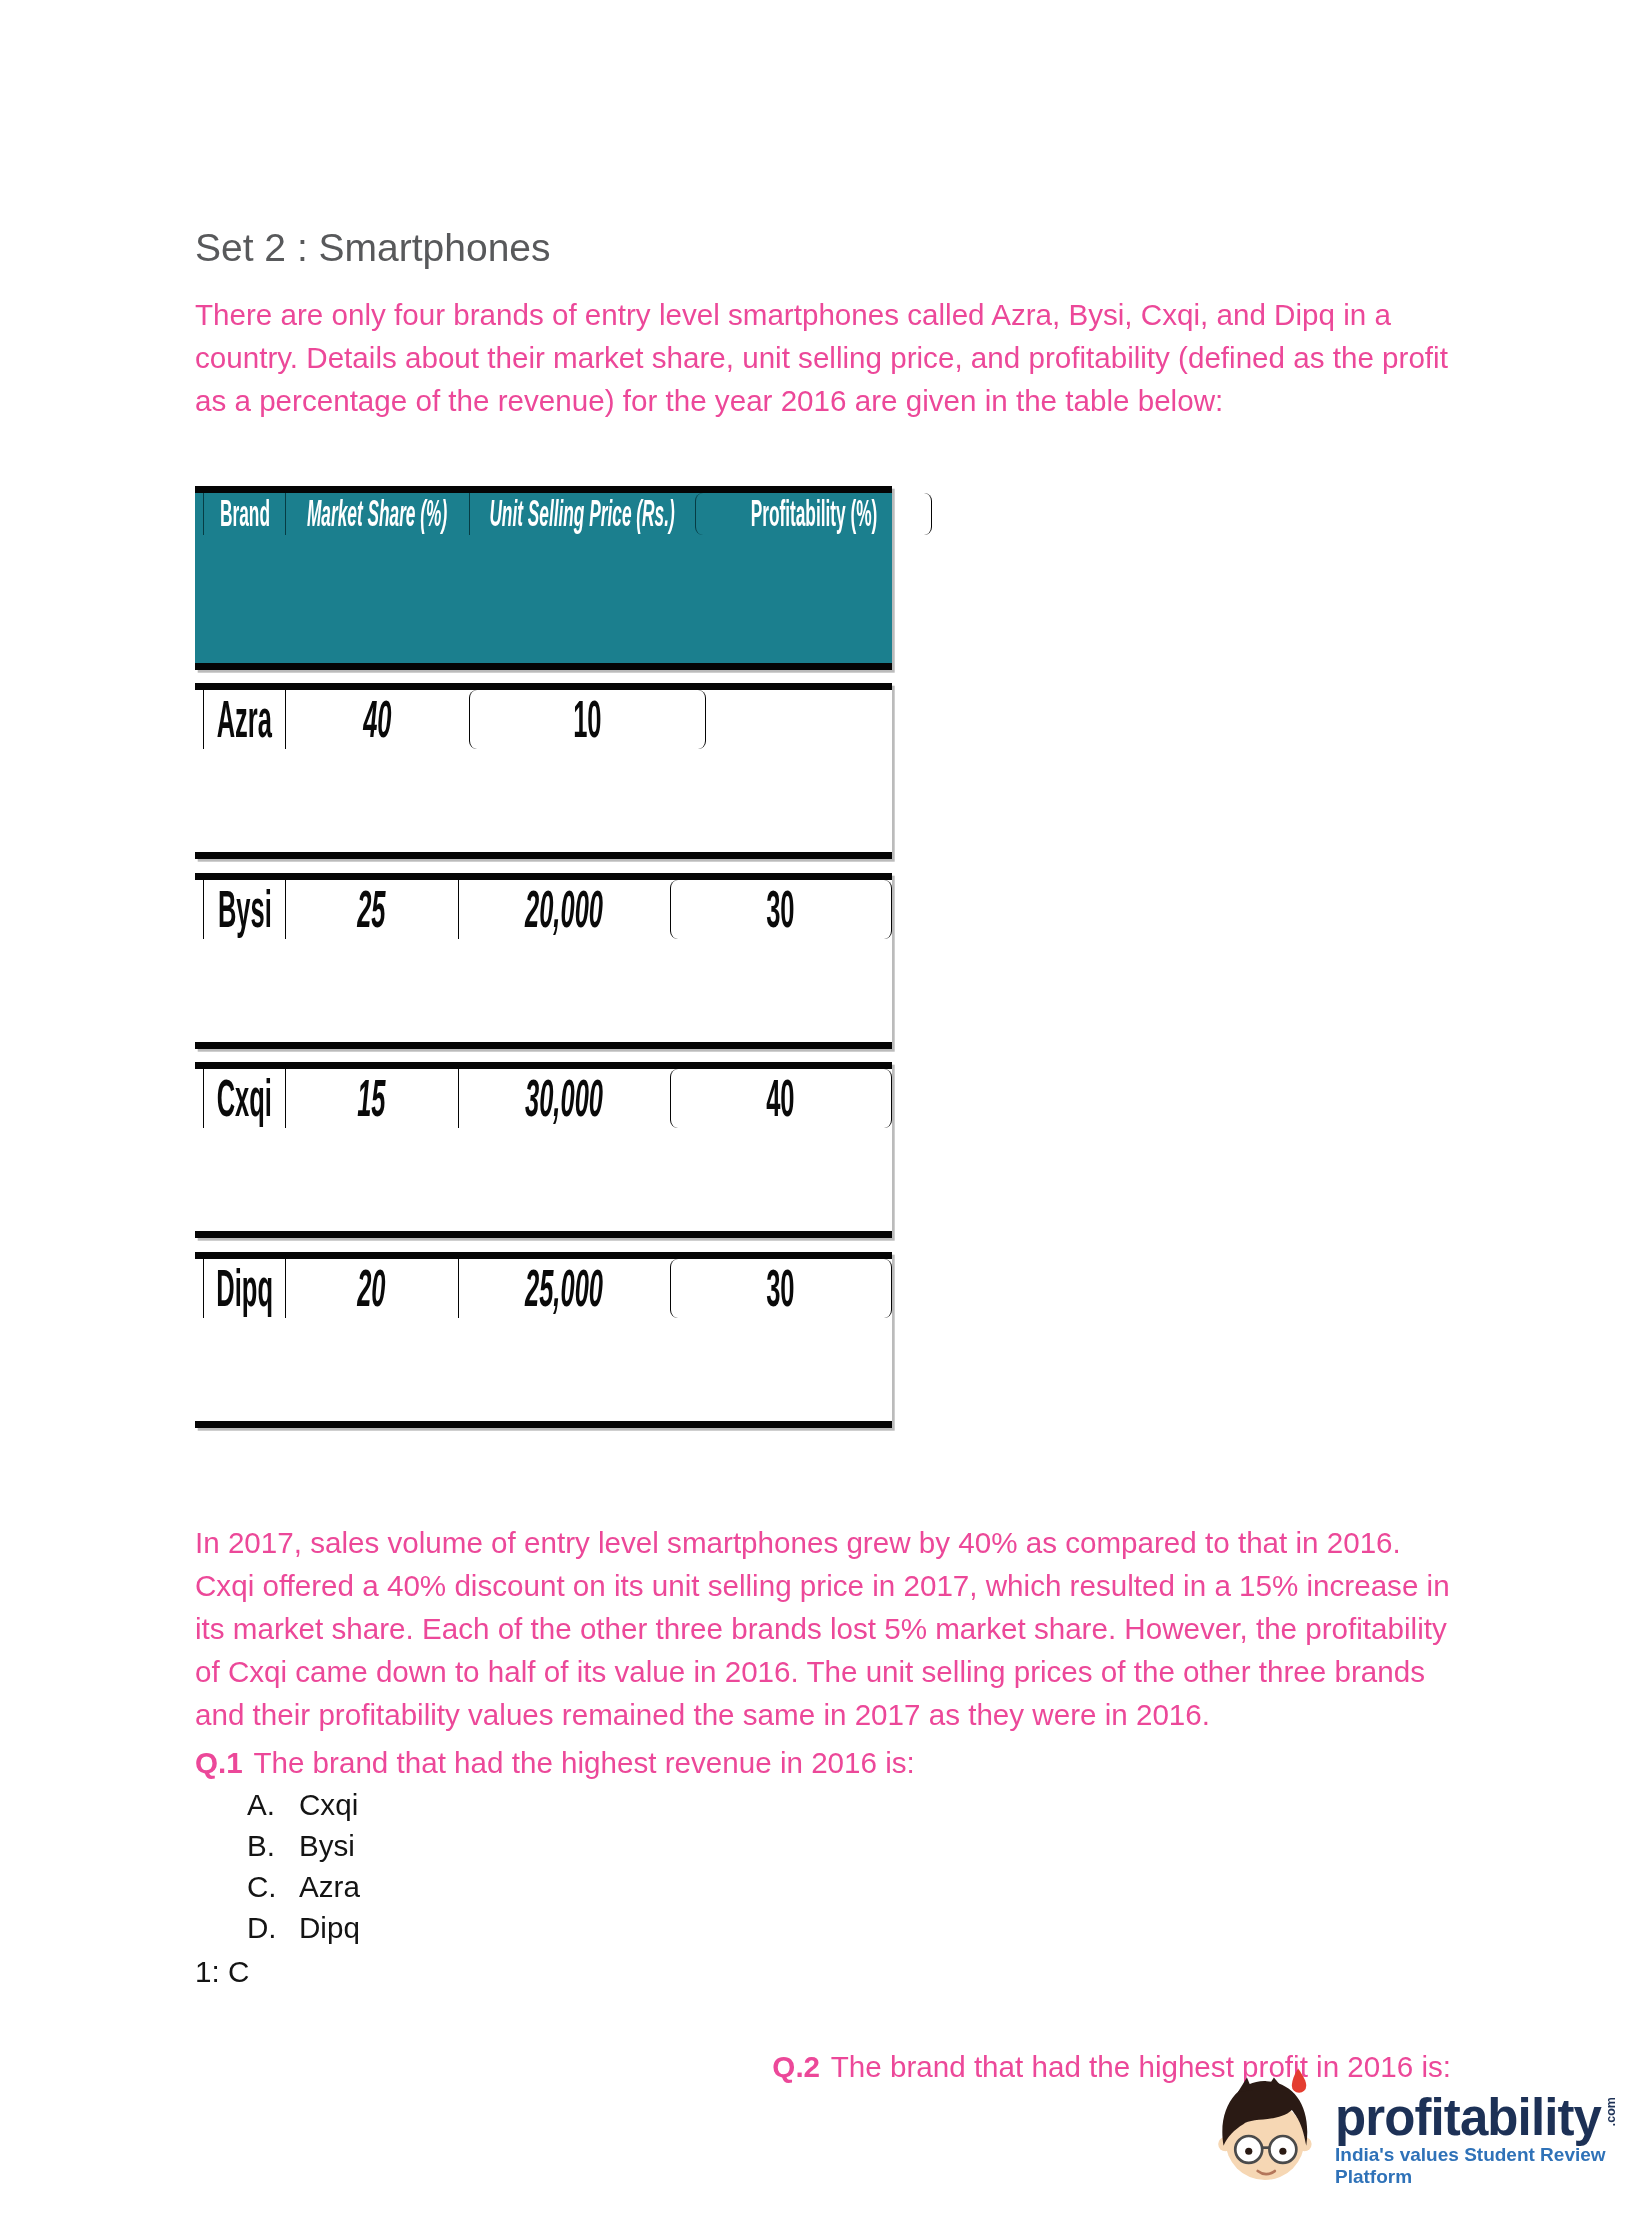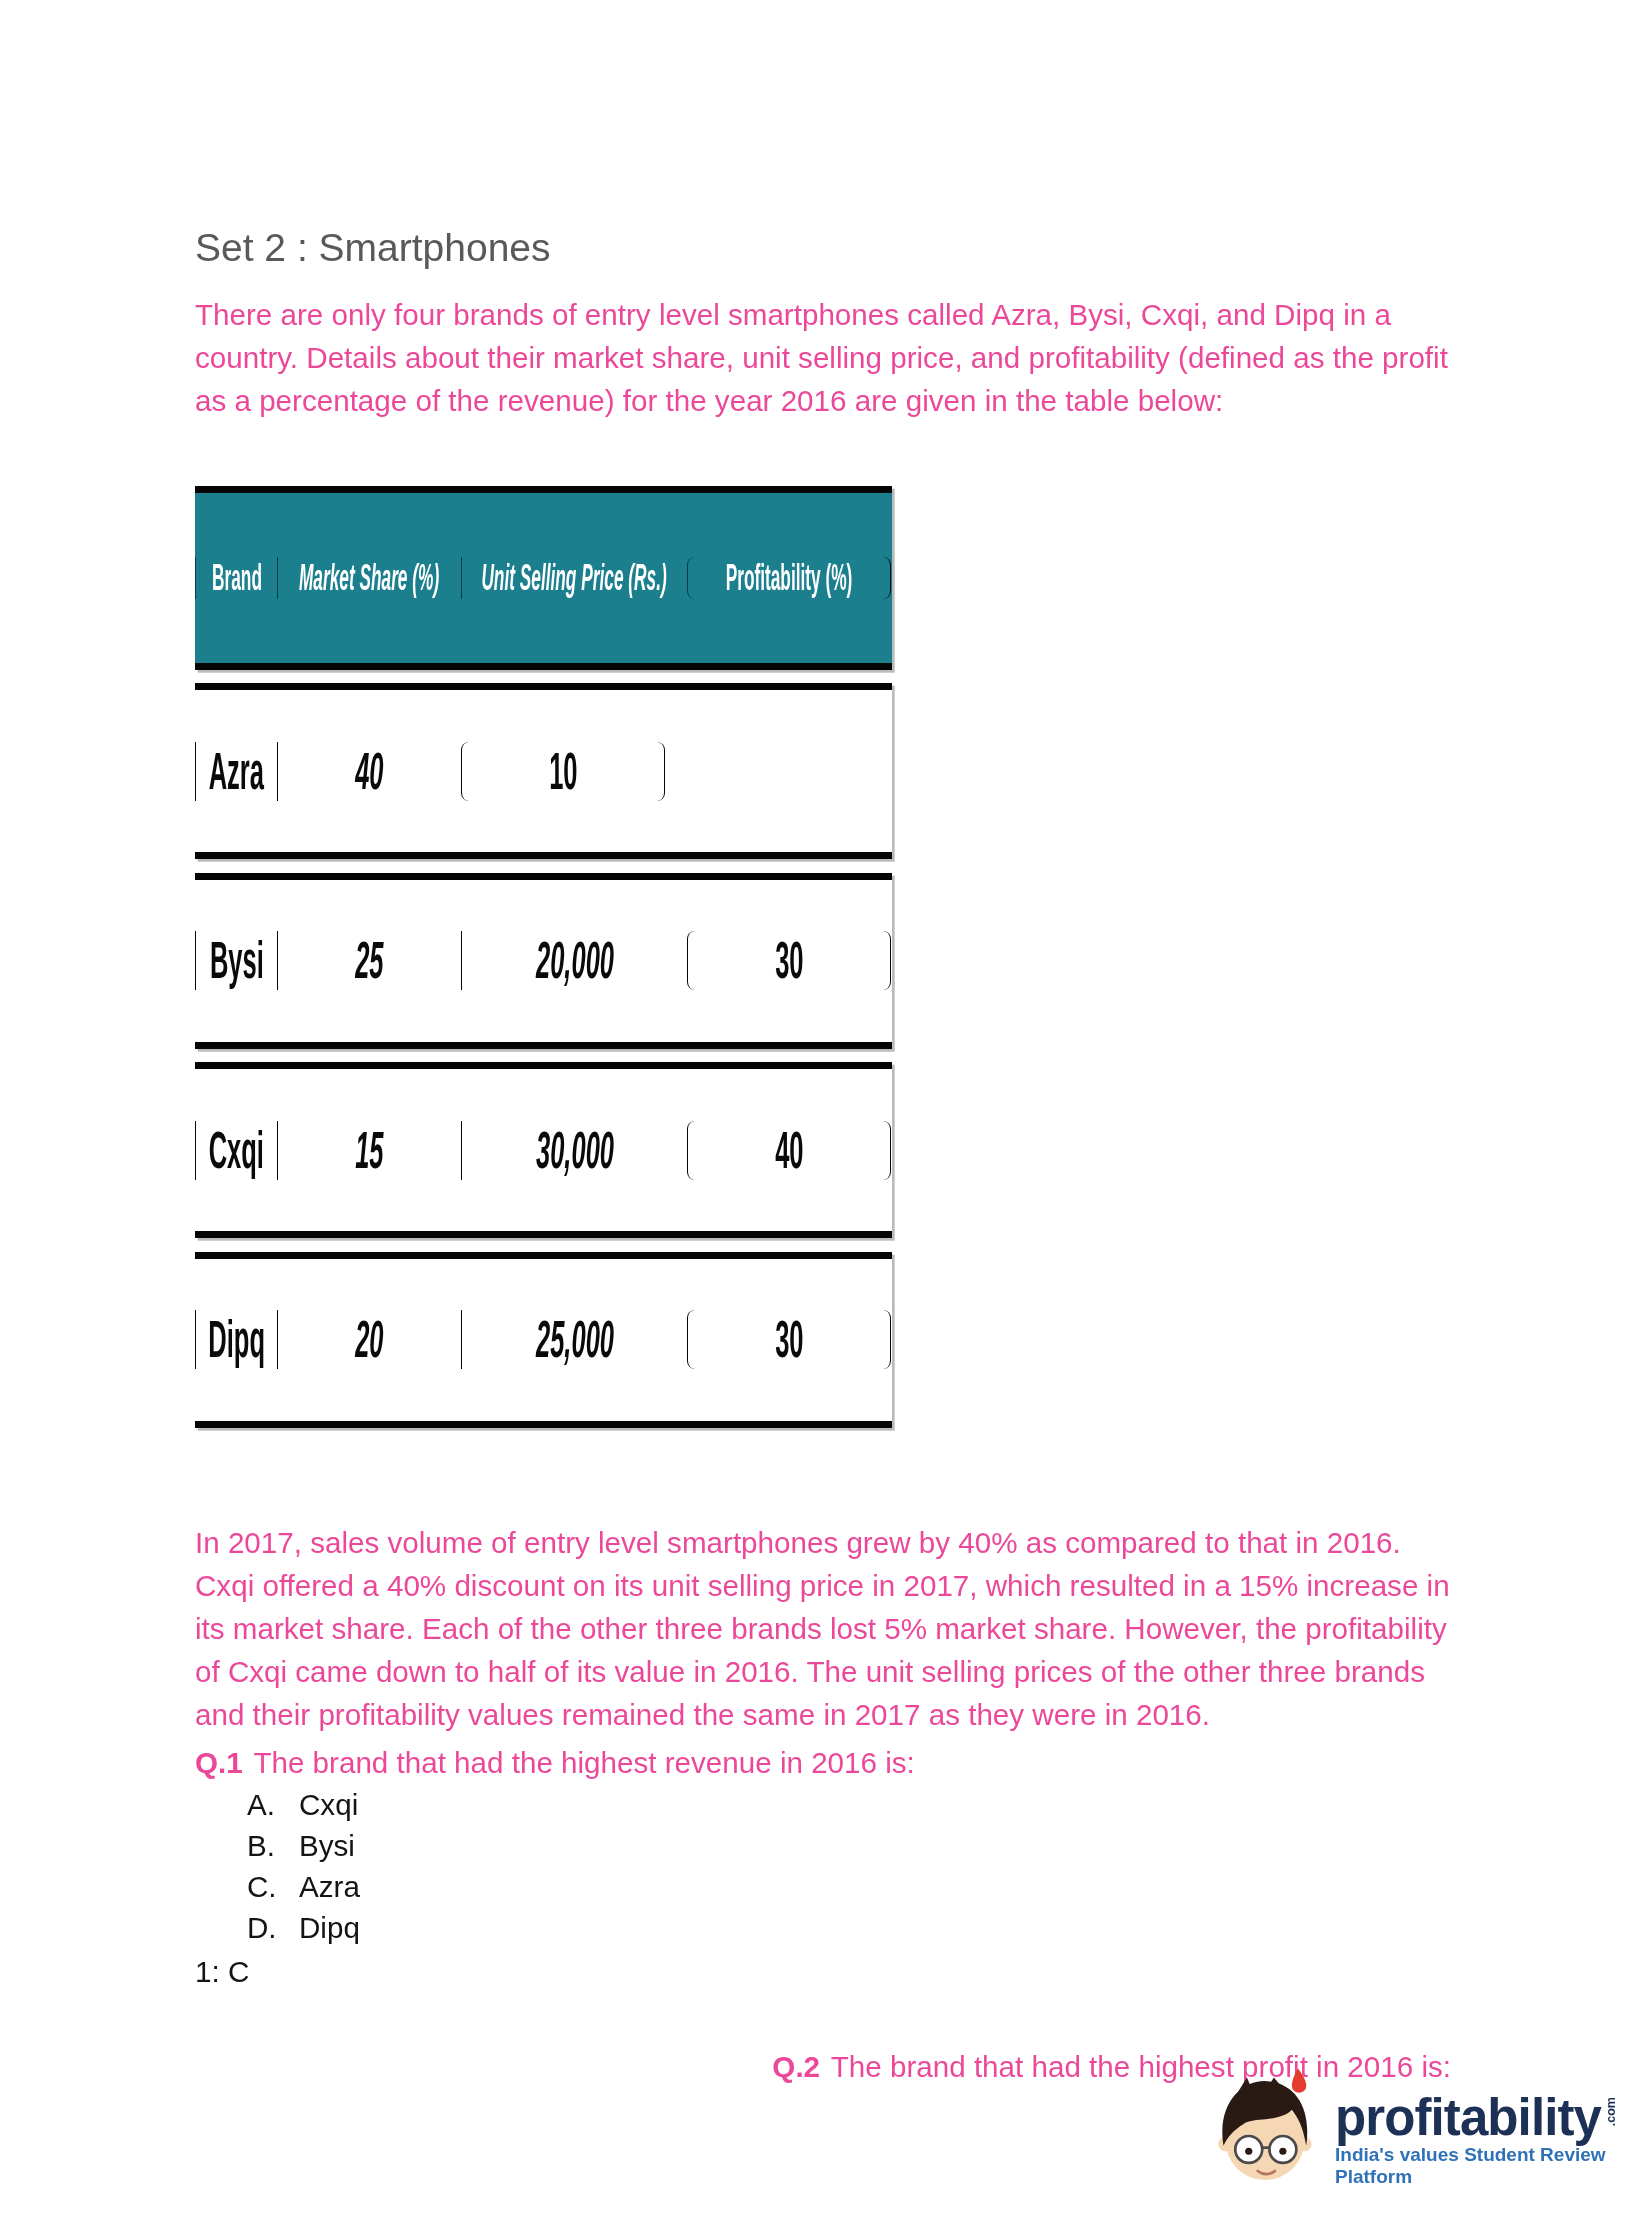--- a/index.html
+++ b/index.html
@@ -28,46 +28,47 @@
     color: #ec4899;
   }
   
   .dtable {
     width: 697px;
     margin-top: 64px;
     margin-bottom: 93px;
   }
   .trow {
     display: flex;
-    align-items: center;
+    align-items: flex-start;
     border-top: 7.2px solid #050505;
     border-bottom: 7.2px solid #050505;
     margin-bottom: 13.4px;
     background: #ffffff;
     box-shadow: 2.7px 2.7px 0 rgba(60,60,60,0.35);
+    padding-left: 8px;
   }
   .trow:last-child { margin-bottom: 0; }
   .trow.thead {
     background: var(--table_header_bg, #1b7f8e);
     height: 184px;
   }
   .trow.tdata { height: 176px; }
   .tcell {
     display: flex;
     align-items: center;
     justify-content: center;
     border-left: 1.8px solid #050505;
     overflow: visible;
   }
   .tcell:last-child { border-right: 1.8px solid #050505; }
   .thead .tcell { border-left-color: #063c44; }
   .col-brand { width: 82px; }
   .col-share { width: 184px; font-style: italic; }
   .col-price { width: 226px; font-style: italic; }
-  .col-profit { width: 204px; border-radius: 8px; }
+  .col-profit { width: 237px; border-radius: 8px; }
   .cond {
     display: inline-block;
     transform: scaleX(0.5);
     transform-origin: 50% 50%;
     white-space: nowrap;
     font-weight: 700;
     letter-spacing: 0px;
   }
   .thead .cond {
     font-size: 36px;

